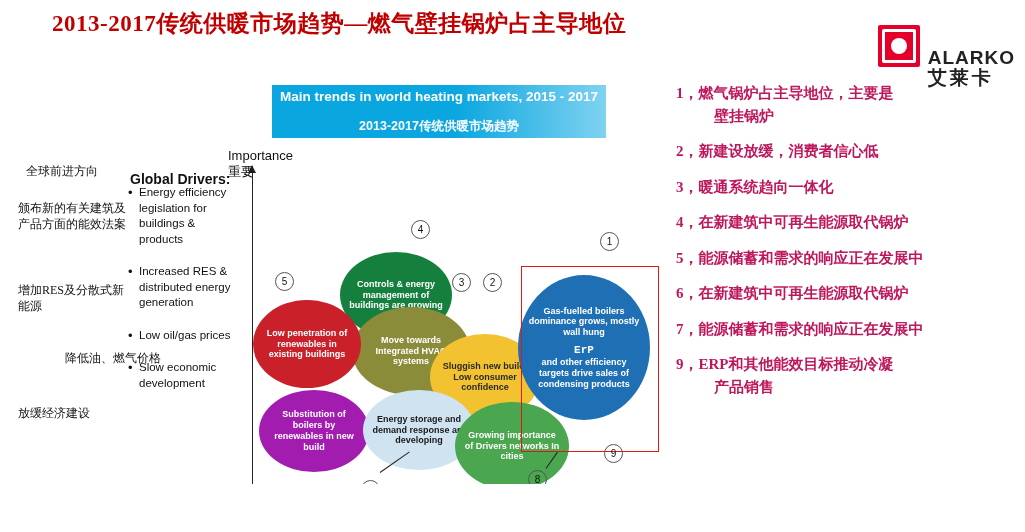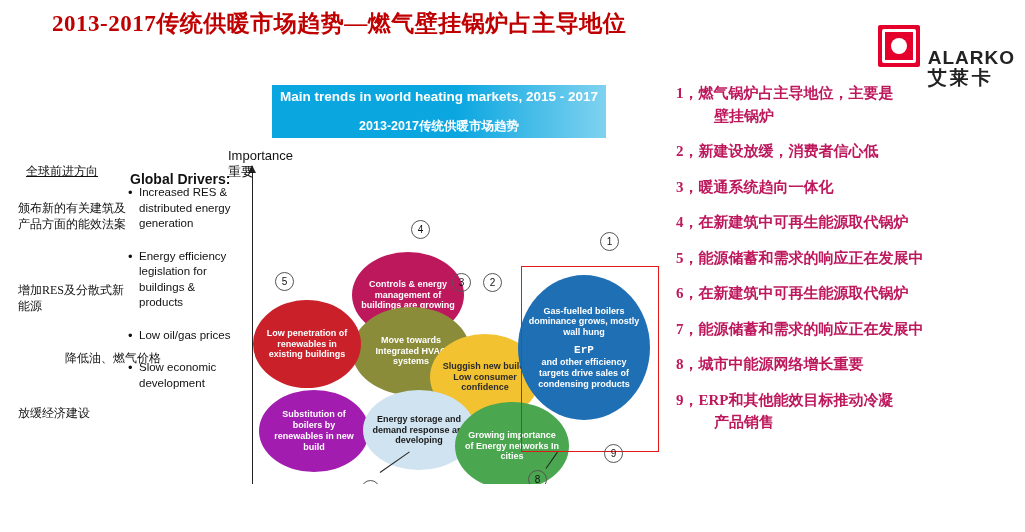--- a/index.html
+++ b/index.html
@@ -30,21 +30,21 @@
   .banner{
     position:absolute;left:272px;top:25px;width:334px;height:53px;
     background:linear-gradient(to right,#0aa6e0 0%,#0aa6e0 55%,#7fd2f0 100%);
     display:flex;flex-direction:column;align-items:center;justify-content:center;
     color:#ffffff;
   }
   .banner .l1{font-size:13.5px;font-weight:bold;}
   .banner .l2{font-size:12.5px;font-weight:bold;margin-top:14px;}
 
   .cn-left{position:absolute;left:18px;font-size:12px;color:#111;font-family:"Liberation Serif",serif;line-height:1.35;width:112px;}
-  .cn0{top:103px;left:26px;text-decoration:underline;}
+  .cn0{top:103px;left:26px;}
   .cn1{top:140px;}
   .cn2{top:222px;}
   .cn3{top:290px;margin-left:47px;}
   .cn4{top:345px;}
 
   .gd-title{position:absolute;left:130px;top:111px;font-size:14px;font-weight:bold;color:#111;}
   .bullets{position:absolute;left:128px;top:125px;width:112px;font-size:11.5px;color:#111;line-height:1.35;}
   .bullets li{margin-bottom:17px;list-style:none;position:relative;padding-left:11px;}
   .bullets li:before{content:"•";position:absolute;left:0;top:-1px;font-size:13px;}
   .bullets ul{margin:0;padding:0;}
@@ -53,21 +53,21 @@
   .axis-v{position:absolute;left:252px;top:112px;width:1px;height:322px;background:#222;}
   .axis-v:before{content:"";position:absolute;left:-4px;top:-7px;border-left:4.5px solid transparent;border-right:4.5px solid transparent;border-bottom:8px solid #222;}
   .axis-h{position:absolute;left:252px;top:433px;width:330px;height:1px;background:#222;}
   .axis-h:after{content:"";position:absolute;right:-7px;top:-4px;border-top:4.5px solid transparent;border-bottom:4.5px solid transparent;border-left:8px solid #222;}
   .axis-lab-y{position:absolute;left:228px;top:88px;font-size:13px;color:#111;text-align:left;line-height:1.25;width:60px;}
   .axis-lab-x{position:absolute;left:528px;top:436px;font-size:10px;color:#111;line-height:1.25;}
 
   
   .ell{position:absolute;border-radius:50%;display:flex;align-items:center;justify-content:center;text-align:center;color:#ffffff;font-size:9px;line-height:1.2;padding:8px;box-sizing:border-box;font-weight:bold;}
   .e-red{background:#c9202a;left:253px;top:240px;width:108px;height:88px;}
-  .e-gray{background:#be185d;left:352px;top:192px;width:112px;height:86px;color:#fff;}
+  .e-gray{background:#15803d;left:340px;top:192px;width:112px;height:86px;color:#fff;}
   .e-olive{background:#8a8c3a;left:352px;top:247px;width:118px;height:88px;}
   .e-yellow{background:#f2c230;left:430px;top:274px;width:110px;height:86px;color:#2a2a2a;}
   .e-blue{background:#1f6fb5;left:518px;top:215px;width:132px;height:145px;font-size:9px;}
   .e-dgreen{background:#a21caf;left:259px;top:330px;width:110px;height:82px;}
   .e-lblue{background:#cfe3f0;left:363px;top:330px;width:112px;height:80px;color:#1a1a1a;}
   .e-green{background:#4aa64f;left:455px;top:342px;width:114px;height:88px;}
   .erp-label{font-size:11px;font-weight:bold;font-family:Liberation Mono, monospace;}
 
   .redbox{position:absolute;left:521px;top:206px;width:136px;height:184px;border:1.6px solid #e01818;}
 
@@ -119,22 +119,22 @@
 
   <div class="cn-left cn0">全球前进方向</div>
   <div class="cn-left cn1">颁布新的有关建筑及产品方面的能效法案</div>
   <div class="cn-left cn2">增加RES及分散式新能源</div>
   <div class="cn-left cn3">降低油、燃气价格</div>
   <div class="cn-left cn4">放缓经济建设</div>
 
   <div class="gd-title">Global Drivers:</div>
   <div class="bullets">
     <ul>
+      <li>Energy efficiency legislation for buildings &amp; products</li>
       <li>Increased RES &amp; distributed energy generation</li>
-      <li>Energy efficiency legislation for buildings &amp; products</li>
       <li>Low oil/gas prices</li>
       <li>Slow economic development</li>
     </ul>
   </div>
 
   <div class="axis-v"></div>
   <div class="axis-h"></div>
   <div class="axis-lab-y">
     <div>Importance</div>
     <div>重要</div>
@@ -143,21 +143,21 @@
     <span>紧迫</span>
     <span>Urgency</span>
   </div>
 
   <div class="ell e-gray">Controls &amp; energy management of buildings are growing</div>
   <div class="ell e-olive">Move towards Integrated HVAC systems</div>
   <div class="ell e-red">Low penetration of renewables in existing buildings</div>
   <div class="ell e-yellow">Sluggish new build, Low consumer confidence</div>
   <div class="ell e-dgreen">Substitution of boilers by renewables in new build</div>
   <div class="ell e-lblue">Energy storage and demand response are developing</div>
-  <div class="ell e-green">Growing importance of Energy networks In cities</div>
+  <div class="ell e-green">Growing importance of Drivers networks In cities</div>
 
   <div class="ell e-blue">
     <div>
       <div>Gas-fuelled boilers dominance grows, mostly wall hung</div>
       <div class="erp-label" style="margin-top:6px">ErP</div>
       <div>and other efficiency targets drive sales of condensing products</div>
     </div>
   </div>
 
   <div class="redbox"></div>
@@ -199,19 +199,16 @@
   <div class="right-item">
     <span>5，</span><span>能源储蓄和需求的响应正在发展中</span>
   </div>
   <div class="right-item">
     <span>6，</span><span>在新建筑中可再生能源取代锅炉</span>
   </div>
   <div class="right-item">
     <span>7，</span><span>能源储蓄和需求的响应正在发展中</span>
   </div>
   <div class="right-item">
-    <span>8，</span><span>城市中能源网络增长重要</span>
-  </div>
-  <div class="right-item">
     <span>9，</span><span>ERP和其他能效目标推动冷凝</span>
     <span class="cont">产品销售</span>
   </div>
 </div>
 
 </body></html>

